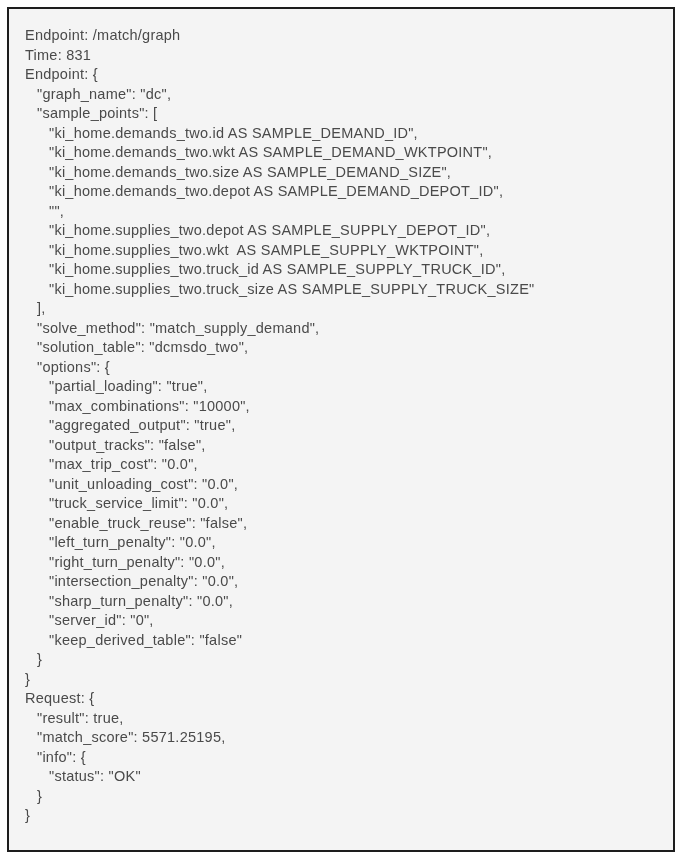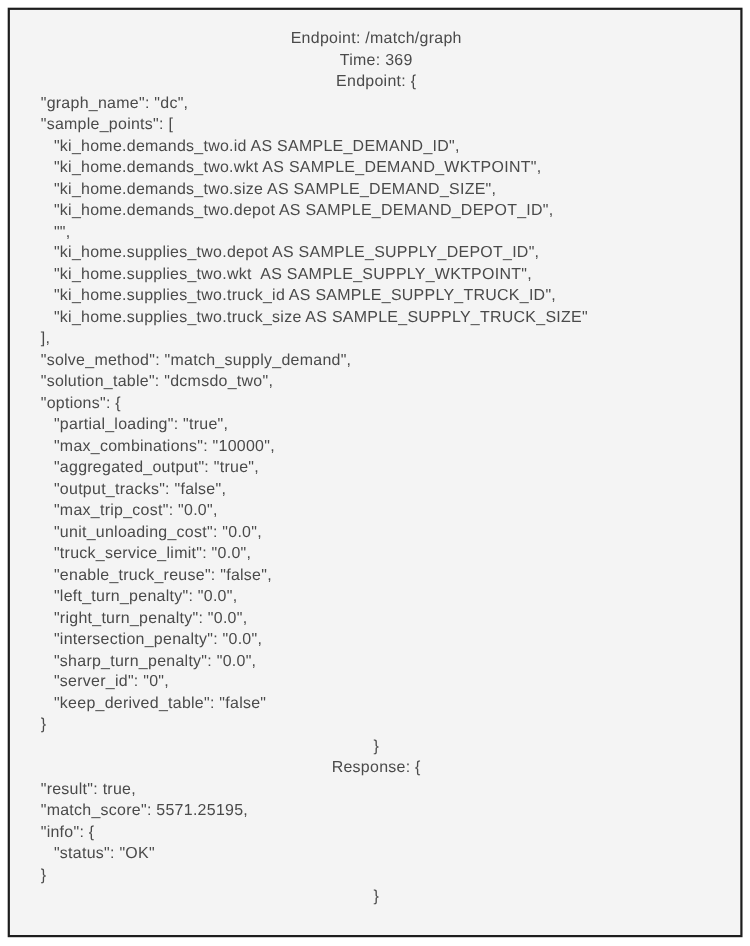--- a/index.html
+++ b/index.html
@@ -25,31 +25,31 @@
   .log {
     font-family: "Liberation Sans", sans-serif;
     font-size: 14.5px;
     line-height: 19.5px;
     letter-spacing: 0.25px;
     color: #4a4a4a;
   }
   .line {
     white-space: pre;
   }
-  .i0 { padding-left: 0; text-align: center; }
+  .i0 { padding-left: 0; }
   .i1 { padding-left: 12px; }
   .i2 { padding-left: 24px; }
 </style>
 </head>
 <body>
 
 <div class="panel">
   <div class="log">
       <div class="line i0">Endpoint: /match/graph</div>
-      <div class="line i0">Time: 369</div>
+      <div class="line i0">Time: 831</div>
       <div class="line i0">Endpoint: {</div>
       <div class="line i1">"graph_name": "dc",</div>
       <div class="line i1">"sample_points": [</div>
       <div class="line i2">"ki_home.demands_two.id AS SAMPLE_DEMAND_ID",</div>
       <div class="line i2">"ki_home.demands_two.wkt AS SAMPLE_DEMAND_WKTPOINT",</div>
       <div class="line i2">"ki_home.demands_two.size AS SAMPLE_DEMAND_SIZE",</div>
       <div class="line i2">"ki_home.demands_two.depot AS SAMPLE_DEMAND_DEPOT_ID",</div>
       <div class="line i2">"",</div>
       <div class="line i2">"ki_home.supplies_two.depot AS SAMPLE_SUPPLY_DEPOT_ID",</div>
       <div class="line i2">"ki_home.supplies_two.wkt  AS SAMPLE_SUPPLY_WKTPOINT",</div>
@@ -68,21 +68,21 @@
       <div class="line i2">"truck_service_limit": "0.0",</div>
       <div class="line i2">"enable_truck_reuse": "false",</div>
       <div class="line i2">"left_turn_penalty": "0.0",</div>
       <div class="line i2">"right_turn_penalty": "0.0",</div>
       <div class="line i2">"intersection_penalty": "0.0",</div>
       <div class="line i2">"sharp_turn_penalty": "0.0",</div>
       <div class="line i2">"server_id": "0",</div>
       <div class="line i2">"keep_derived_table": "false"</div>
       <div class="line i1">}</div>
       <div class="line i0">}</div>
-      <div class="line i0">Response: {</div>
+      <div class="line i0">Request: {</div>
       <div class="line i1">"result": true,</div>
       <div class="line i1">"match_score": 5571.25195,</div>
       <div class="line i1">"info": {</div>
       <div class="line i2">"status": "OK"</div>
       <div class="line i1">}</div>
       <div class="line i0">}</div>
     </div>
 </div>
 
 </body></html>

